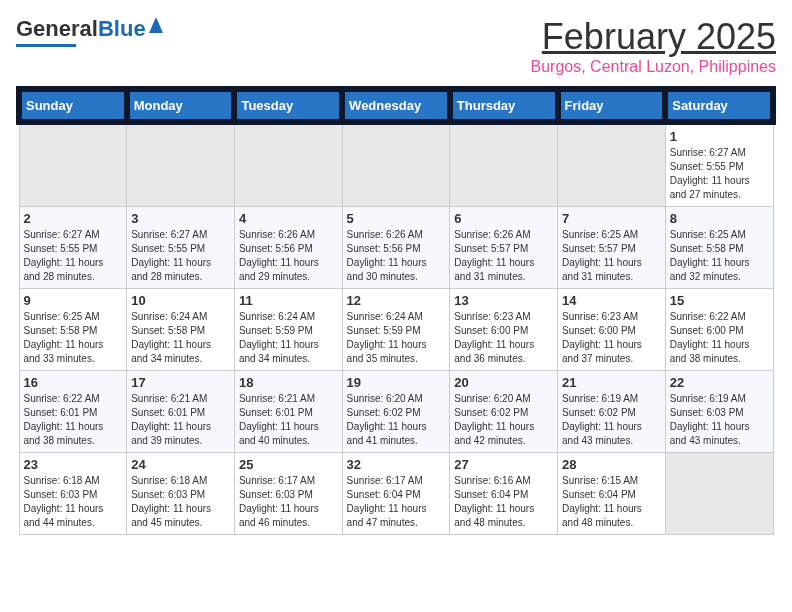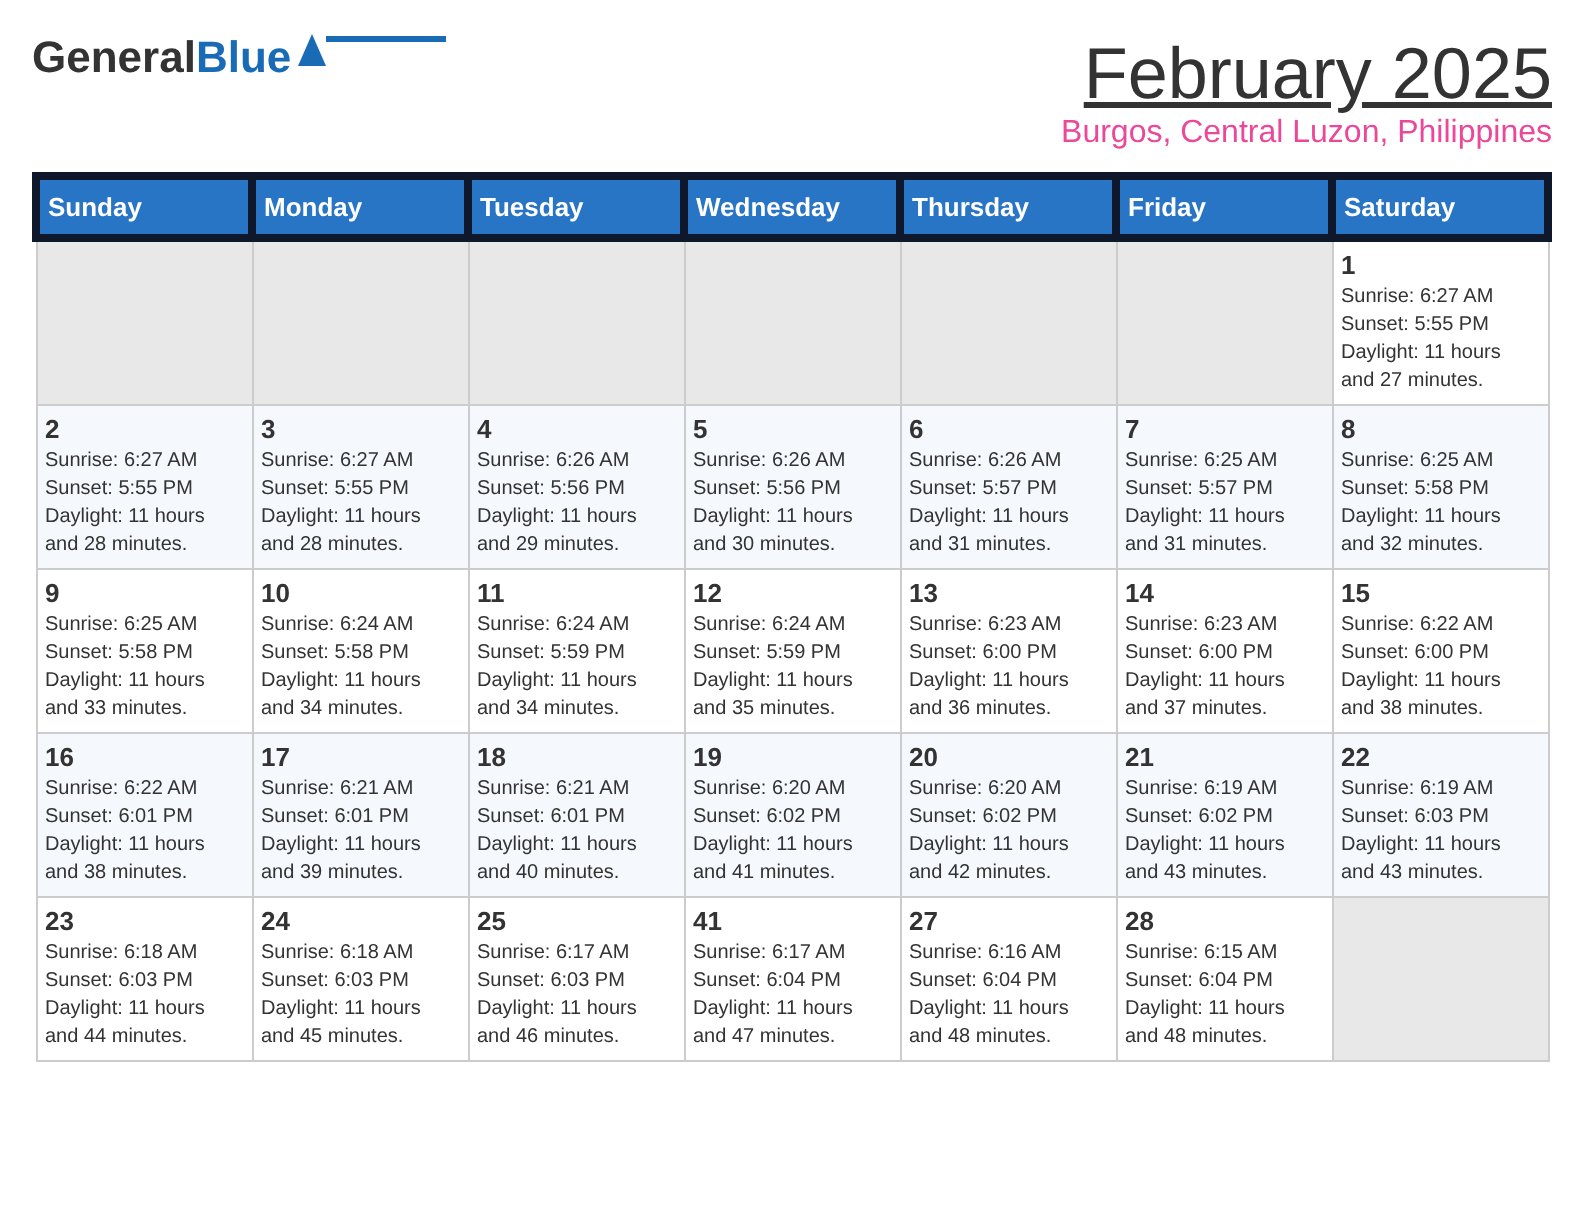--- a/index.html
+++ b/index.html
@@ -11,21 +11,21 @@
       padding: 16px;
     }
     .header {
       display: flex;
       justify-content: space-between;
       align-items: flex-start;
       margin-bottom: 10px;
     }
     .logo {
       display: flex;
-      flex-direction: row;
+      flex-direction: column;
       align-items: flex-start;
     }
     .logo-line {
       width: 60px;
       height: 3px;
       background: #1a6bb5;
       margin-top: 2px;
     }
     .title-block {
       text-align: right;
@@ -45,21 +45,21 @@
       width: 100%;
       border-collapse: collapse;
     }
     .calendar thead th {
       background: #2874c5;
       color: #fff;
       font-size: 13px;
       font-weight: bold;
       padding: 6px 4px;
       text-align: left;
-      border: 4px solid #0f172a;
+      border: 6px solid #0f172a;
     }
     .calendar tbody td {
       vertical-align: top;
       border: 1px solid #ccc;
       padding: 4px;
       width: calc(100% / 7);
       min-height: 80px;
       font-size: 11px;
       color: #333;
       background: #fff;
@@ -277,21 +277,21 @@
 Sunset: 6:03 PM
 Daylight: 11 hours and 45 minutes.</div>
         </td>
         <td>
           <span class="day-num">25</span>
           <div class="day-info" style="white-space: pre-line;">Sunrise: 6:17 AM
 Sunset: 6:03 PM
 Daylight: 11 hours and 46 minutes.</div>
         </td>
         <td>
-          <span class="day-num">41</span>
+          <span class="day-num">32</span>
           <div class="day-info" style="white-space: pre-line;">Sunrise: 6:17 AM
 Sunset: 6:04 PM
 Daylight: 11 hours and 47 minutes.</div>
         </td>
         <td>
           <span class="day-num">27</span>
           <div class="day-info" style="white-space: pre-line;">Sunrise: 6:16 AM
 Sunset: 6:04 PM
 Daylight: 11 hours and 48 minutes.</div>
         </td>

